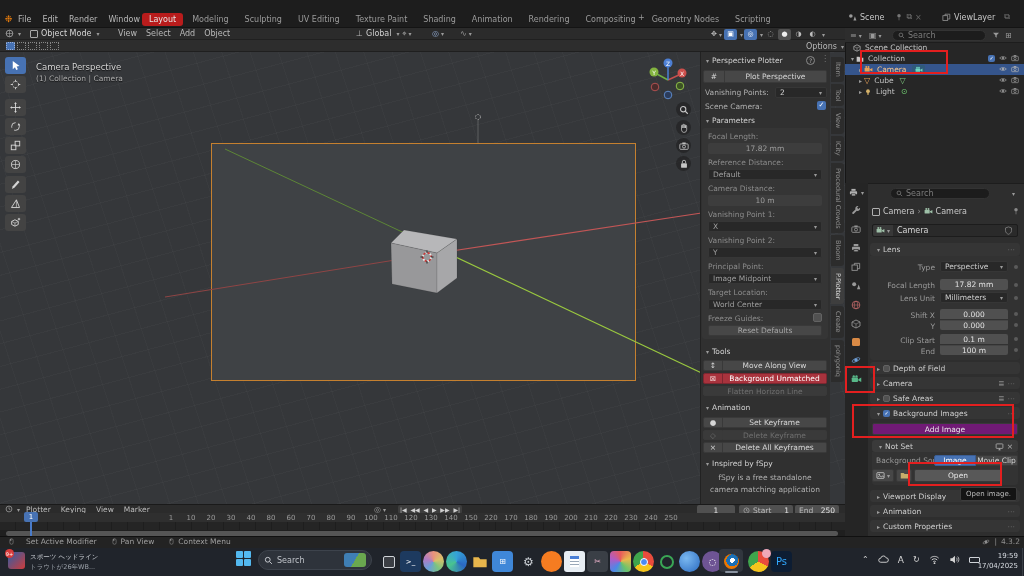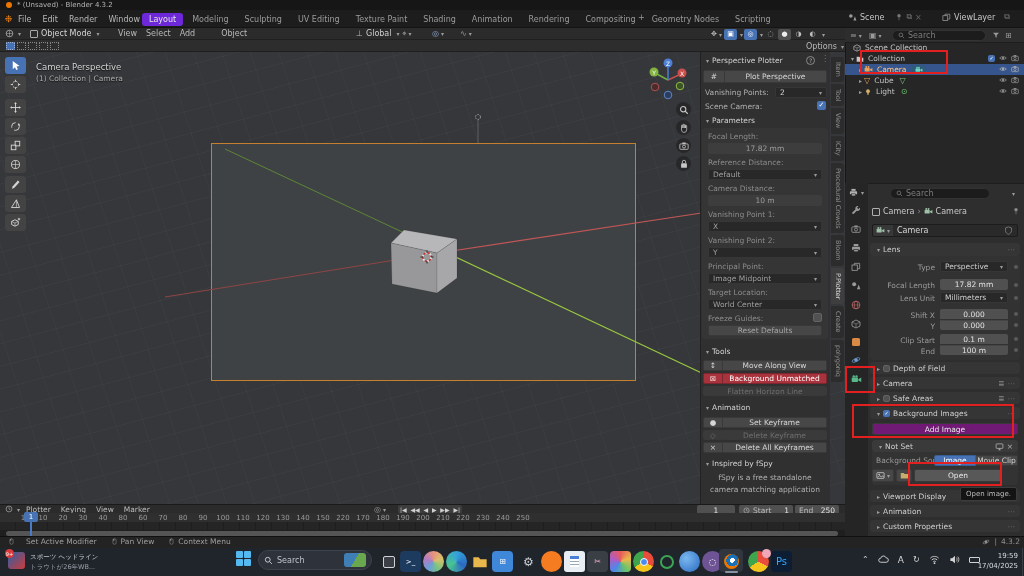--- a/index.html
+++ b/index.html
@@ -5,21 +5,21 @@
 *{margin:0;padding:0;box-sizing:border-box}
 html,body{background:#000}
 #screen{position:relative;width:1024px;height:576px;background:#1d1d1d;font-family:"DejaVu Sans",sans-serif;font-size:8px;color:#c0c0c0;overflow:hidden}
 .abs{position:absolute}
 .flex{display:flex;align-items:center}
 .ic{display:inline-flex;align-items:center;justify-content:center}
 svg.sym{display:block}
 .dim{color:#8f8f8f}
 .chev{font-size:6px;color:#9a9a9a;margin-left:2px}
 .wtab{padding:2px 7px;border-radius:3px;color:#9b9b9b;white-space:nowrap}
-.wtab.active{background:#6d28d9;color:#e4e4e4}
+.wtab.active{background:#b91c1c;color:#e4e4e4}
 .menu-item{color:#b8b8b8;margin-right:11px;white-space:nowrap}
 .stab{writing-mode:vertical-rl;background:#2c2c2c;color:#8f8f8f;border-radius:0 3px 3px 0;padding:5px 2px;margin:1px 0;font-size:6.5px;width:13px;text-align:center;white-space:nowrap}
 .stab.active{background:#3e3e3e;color:#dedede}
 .bt{background:#474747;border:1px solid #393939;border-radius:2px;color:#d6d6d6;display:flex;align-items:center;justify-content:center;font-size:7.5px}
 .bt.dis{color:#6f6f6f;background:#3a3a3a}
 .dd{background:#282828;border:1px solid #363636;border-radius:2px;color:#9f9f9f;display:flex;align-items:center;justify-content:space-between;padding:0 4px;font-size:7.5px}
 .vf{background:#505050;border-radius:2px;color:#e2e2e2;display:flex;align-items:center;justify-content:center;font-size:7.5px}
 .vf.grey{background:#3d3d3d;color:#9d9d9d}
 .ph{display:flex;align-items:center;color:#d2d2d2;font-size:7.5px;gap:3px}
 .nl{color:#8b8b8b;font-size:7.5px}
@@ -180,24 +180,20 @@
         <path d="M8 4C9 5 9 7 8 8M9.5 2.8C11.2 4.5 11.2 7.5 9.5 9.2" fill="none" stroke="currentColor" stroke-width=".9"></path>
       </symbol>
 <symbol id="cloudg" viewBox="0 0 12 12">
         <path d="M3 9A2.2 2.2 0 0 1 3 4.6A3 3 0 0 1 8.8 4.2A2.4 2.4 0 0 1 9 9Z" fill="none" stroke="currentColor"></path>
       </symbol>
 </defs>
 </svg>
 
 <div id="screen">
 
-  <div class="abs flex" style="left:0;top:0;width:1024px;height:10px;background:#161616">
-    <span class="abs" style="left:6px;top:2px;width:6px;height:6px;border-radius:50%;background:#ea7600"></span>
-    <span class="abs" style="left:17px;top:1px;font-size:7px;color:#b5b5b5">* (Unsaved) - Blender 4.3.2</span>
-  </div>
 
   <div class="abs" style="left:0;top:10px;width:1024px;height:18px;background:#1d1d1d;border-bottom:1px solid #141414"></div>
   <span class="abs" style="left:5px;top:14px;font-size:9px;color:#e87d0d">❉</span>
   <div class="abs flex" style="left:18px;top:12px;height:14px">
 
   <span class="menu-item">File</span>
       <span class="menu-item">Edit</span>
       <span class="menu-item">Render</span>
       <span class="menu-item">Window</span>
       <span class="menu-item">Help</span>
@@ -245,21 +241,21 @@
   </div>
   <div class="abs flex" style="left:30px;top:29px;gap:3px">
     <span style="width:8px;height:8px;border:1px solid #aaa;border-radius:1px"></span>
     <span style="color:#d5d5d5">Object Mode</span>
       <span class="chev">▾</span>
   </div>
   <div class="abs flex" style="left:118px;top:29px">
 
   <span class="menu-item" style="margin-right:9px">View</span>
       <span class="menu-item" style="margin-right:9px">Select</span>
-      <span class="menu-item" style="margin-right:26px">Add</span>
+      <span class="menu-item" style="margin-right:9px">Add</span>
       <span class="menu-item" style="margin-right:9px">Object</span>
     </div>
   <div class="abs flex" style="left:356px;top:29px;gap:3px">
     <span style="color:#b5b5b5">⊥</span>
       <span style="color:#cfcfcf">Global</span>
       <span class="chev">▾</span>
   </div>
   <span class="abs" style="left:402px;top:29px;color:#b0b0b0">⌖<span class="chev">▾</span></span>
   <span class="abs" style="left:432px;top:29px;color:#8fa8d0">◎<span class="chev">▾</span></span>
   <span class="abs" style="left:460px;top:29px;color:#9a9a9a">∿<span class="chev">▾</span></span>
@@ -827,21 +823,21 @@
         <use href="#clock"></use>
       </svg>
     <span style="color:#bdbdbd">Start</span>
     <span style="margin-left:auto">1</span>
   </div>
   <div class="abs vf" style="left:795px;top:505px;width:44px;height:10px;justify-content:space-between;padding:0 4px">
     <span style="color:#bdbdbd">End</span>
     <span>250</span>
   </div>
   <div class="abs" style="left:0;top:513px;width:845px;height:9px;background:#2f2f2f"></div>
-  <div class="abs flex" style="left:13px;top:513px;width:800px;height:9px;justify-content:flex-start">
+  <div class="abs flex" style="left:21px;top:513px;width:800px;height:9px;justify-content:center">
 
   <span class="tick">1</span>
       <span class="tick">10</span>
       <span class="tick">20</span>
       <span class="tick">30</span>
       <span class="tick">40</span>
       <span class="tick">80</span>
       <span class="tick">60</span>
       <span class="tick">70</span>
       <span class="tick">80</span>

